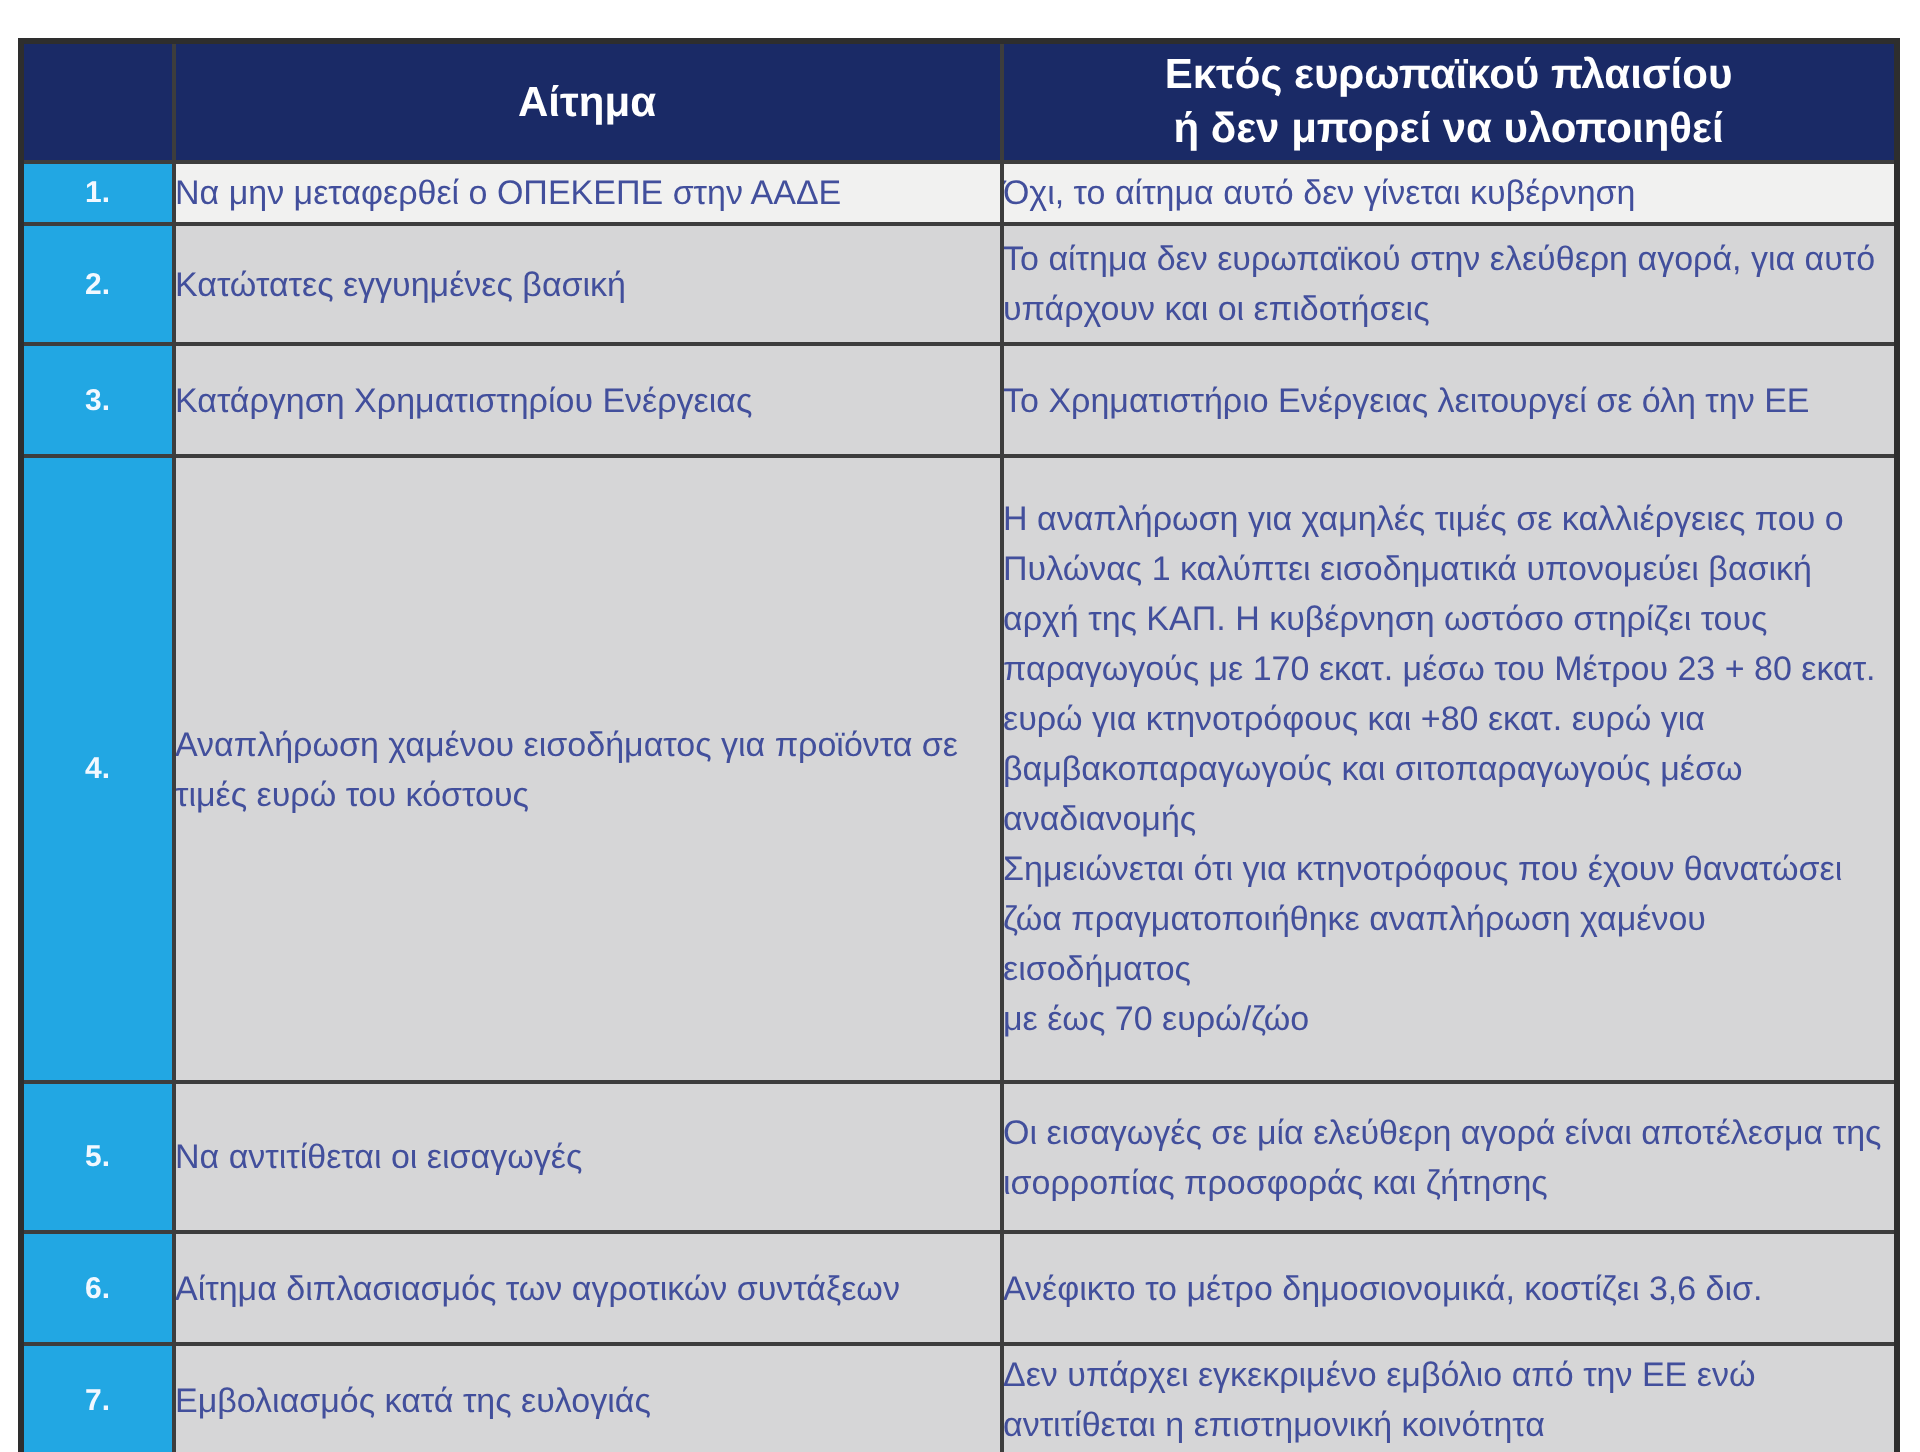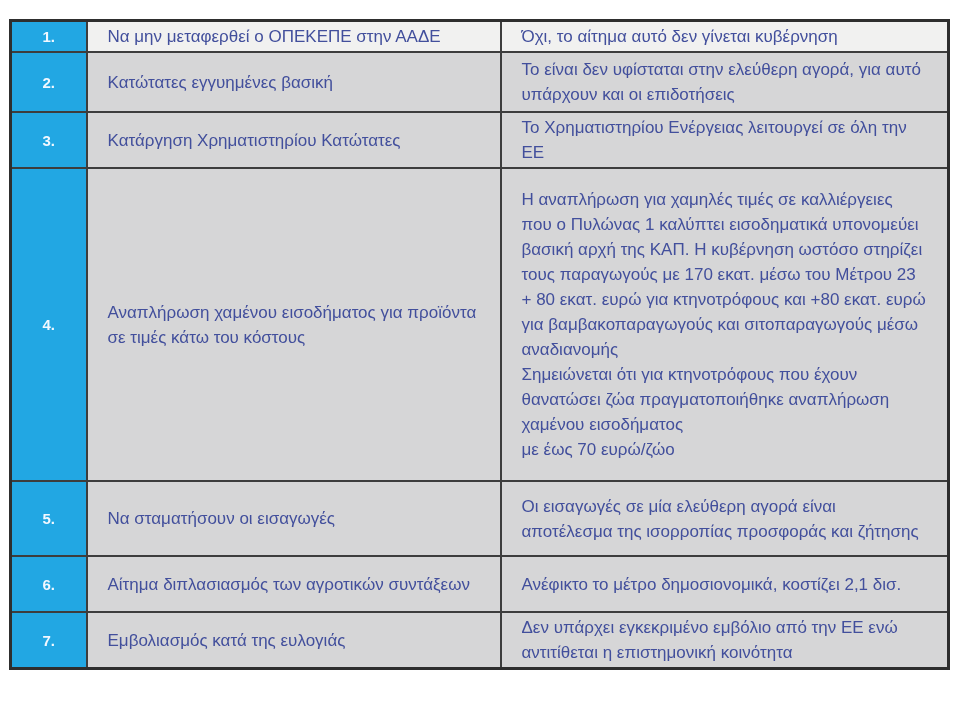--- a/index.html
+++ b/index.html
@@ -47,21 +47,21 @@
     font-size: 15px;
     font-weight: bold;
     text-align: center;
     vertical-align: middle;
   }
   td.req, td.res {
     background: #d6d6d7;
     color: #424f9c;
     font-size: 17px;
     line-height: 25px;
-    padding: 2px 20px;
+    padding: 2px 0;
     vertical-align: middle;
     white-space: pre-line;
   }
   tr.row-1 td.req, tr.row-1 td.res {
     background: #f1f1f0;
   }
   tr.h-hdr  { height: 57px; }
   tr.h-r1   { height: 27px; }
   tr.h-r2   { height: 60px; }
   tr.h-r3   { height: 56px; }
@@ -74,51 +74,57 @@
 <body>
 
 <div class="table-wrap">
   <table class="requests-table">
     <colgroup>
       <col class="c-num">
       <col class="c-req">
       <col class="c-res">
     </colgroup>
     <tbody>
+        <tr class="h-hdr">
+      <th class="hdr"></th>
+      <th class="hdr">Αίτημα</th>
+      <th class="hdr">Εκτός ευρωπαϊκού πλαισίου
+ή δεν μπορεί να υλοποιηθεί</th>
+    </tr>
     <tr class="h-r1 row-1">
       <td class="num">1.</td>
       <td class="req">Να μην μεταφερθεί ο ΟΠΕΚΕΠΕ στην ΑΑΔΕ</td>
       <td class="res">Όχι, το αίτημα αυτό δεν γίνεται κυβέρνηση</td>
     </tr>
     <tr class="h-r2">
       <td class="num">2.</td>
       <td class="req">Κατώτατες εγγυημένες βασική</td>
-      <td class="res">Το είναι δεν υφίσταται στην ελεύθερη αγορά, για αυτό υπάρχουν και οι επιδοτήσεις</td>
+      <td class="res">Το αίτημα δεν ευρωπαϊκού στην ελεύθερη αγορά, για αυτό υπάρχουν και οι επιδοτήσεις</td>
     </tr>
     <tr class="h-r3">
       <td class="num">3.</td>
-      <td class="req">Κατάργηση Χρηματιστηρίου Κατώτατες</td>
-      <td class="res">Το Χρηματιστηρίου Ενέργειας λειτουργεί σε όλη την ΕΕ</td>
+      <td class="req">Κατάργηση Χρηματιστηρίου Ενέργειας</td>
+      <td class="res">Το Χρηματιστήριο Ενέργειας λειτουργεί σε όλη την ΕΕ</td>
     </tr>
     <tr class="h-r4">
       <td class="num">4.</td>
-      <td class="req">Αναπλήρωση χαμένου εισοδήματος για προϊόντα σε τιμές κάτω του κόστους</td>
+      <td class="req">Αναπλήρωση χαμένου εισοδήματος για προϊόντα σε τιμές ευρώ του κόστους</td>
       <td class="res">Η αναπλήρωση για χαμηλές τιμές σε καλλιέργειες που ο Πυλώνας 1 καλύπτει εισοδηματικά υπονομεύει βασική αρχή της ΚΑΠ. Η κυβέρνηση ωστόσο στηρίζει τους παραγωγούς με 170 εκατ. μέσω του Μέτρου 23 + 80 εκατ. ευρώ για κτηνοτρόφους και +80 εκατ. ευρώ για βαμβακοπαραγωγούς και σιτοπαραγωγούς μέσω αναδιανομής
 Σημειώνεται ότι για κτηνοτρόφους που έχουν θανατώσει ζώα πραγματοποιήθηκε αναπλήρωση χαμένου εισοδήματος
 με έως 70 ευρώ/ζώο</td>
     </tr>
     <tr class="h-r5">
       <td class="num">5.</td>
-      <td class="req">Να σταματήσουν οι εισαγωγές</td>
+      <td class="req">Να αντιτίθεται οι εισαγωγές</td>
       <td class="res">Οι εισαγωγές σε μία ελεύθερη αγορά είναι αποτέλεσμα της ισορροπίας προσφοράς και ζήτησης</td>
     </tr>
     <tr class="h-r6">
       <td class="num">6.</td>
       <td class="req">Αίτημα διπλασιασμός των αγροτικών συντάξεων</td>
-      <td class="res">Ανέφικτο το μέτρο δημοσιονομικά, κοστίζει 2,1 δισ.</td>
+      <td class="res">Ανέφικτο το μέτρο δημοσιονομικά, κοστίζει 3,6 δισ.</td>
     </tr>
     <tr class="h-r7">
       <td class="num">7.</td>
       <td class="req">Εμβολιασμός κατά της ευλογιάς</td>
       <td class="res">Δεν υπάρχει εγκεκριμένο εμβόλιο από την ΕΕ ενώ αντιτίθεται η επιστημονική κοινότητα</td>
     </tr>
   </tbody>
     </table>
 </div>
 

